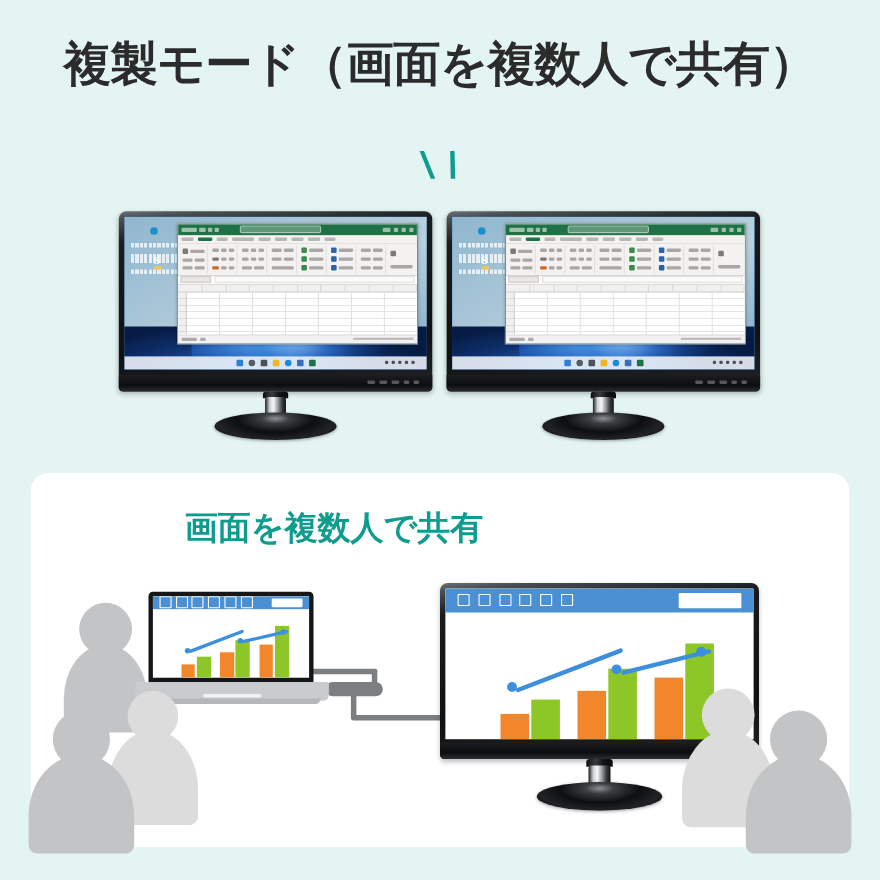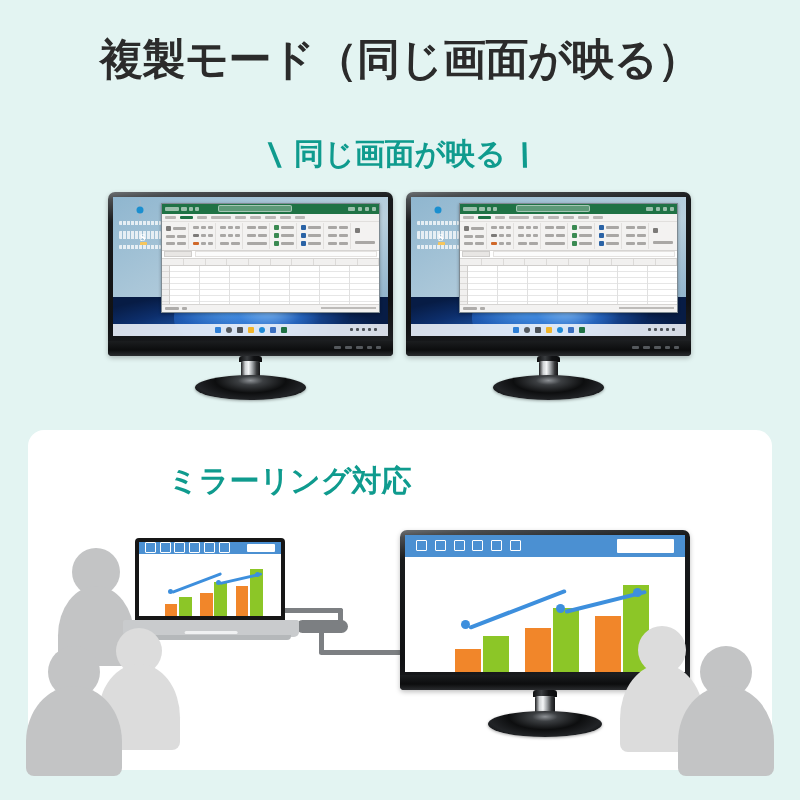--- a/index.html
+++ b/index.html
@@ -214,25 +214,24 @@
   
   .bigmon{position:absolute;}
   .cable{position:absolute;background:#7c7f82;border-radius:3px;}
   .dock{position:absolute;background:#7c7f82;border-radius:7px;}
 </style>
 </head>
 <body>
 
 <div class="page">
 
-  <div class="title">複製モード（同じ画面が映る）</div>
+  <div class="title">複製モード（画面を複数人で共有）</div>
 
   <div class="subtitle-row">
     <span class="slash left">\</span>
-    <span class="subtitle-text">同じ画面が映る</span>
     <span class="slash right">/</span>
   </div>
 
   <div class="monitor" style="left:108px;top:192px;width:285px;height:200px;">
     <div class="mon-frame" style="width:285px;height:164px;padding:5px;box-sizing:border-box;">
       <div class="mon-screen" style="left:5px;top:5px;width:275px;height:139px;">
         <div class="desktop">
           <div class="wall"></div>
 
           <div class="dicons">
@@ -663,21 +662,21 @@
         <span class="mon-btn" style="width:5px;height:3px"></span>
         <span class="mon-btn" style="width:5px;height:3px"></span>
       </div>
     </div>
     <div class="mon-neck-top" style="left:131px;top:164px;width:23px;height:6px;"></div>
     <div class="mon-neck" style="left:133px;top:169px;width:19px;height:20px;"></div>
     <div class="mon-base" style="left:87px;top:183px;width:111px;height:25px;"></div>
   </div>
 
   <div class="card"></div>
-  <div class="example-title">ミラーリング対応</div>
+  <div class="example-title">画面を複数人で共有</div>
 
   <div class="illus">
 
     <div class="cable" style="left:255px;top:88px;width:60px;height:5px;"></div>
     <div class="cable" style="left:310px;top:88px;width:5px;height:22px;"></div>
     <div class="dock" style="left:268px;top:100px;width:52px;height:13px;"></div>
     <div class="cable" style="left:291px;top:110px;width:5px;height:24px;"></div>
     <div class="cable" style="left:291px;top:130px;width:115px;height:5px;"></div>
 
     <div class="person" style="left:30px;top:28px;width:76px;height:118px;">

